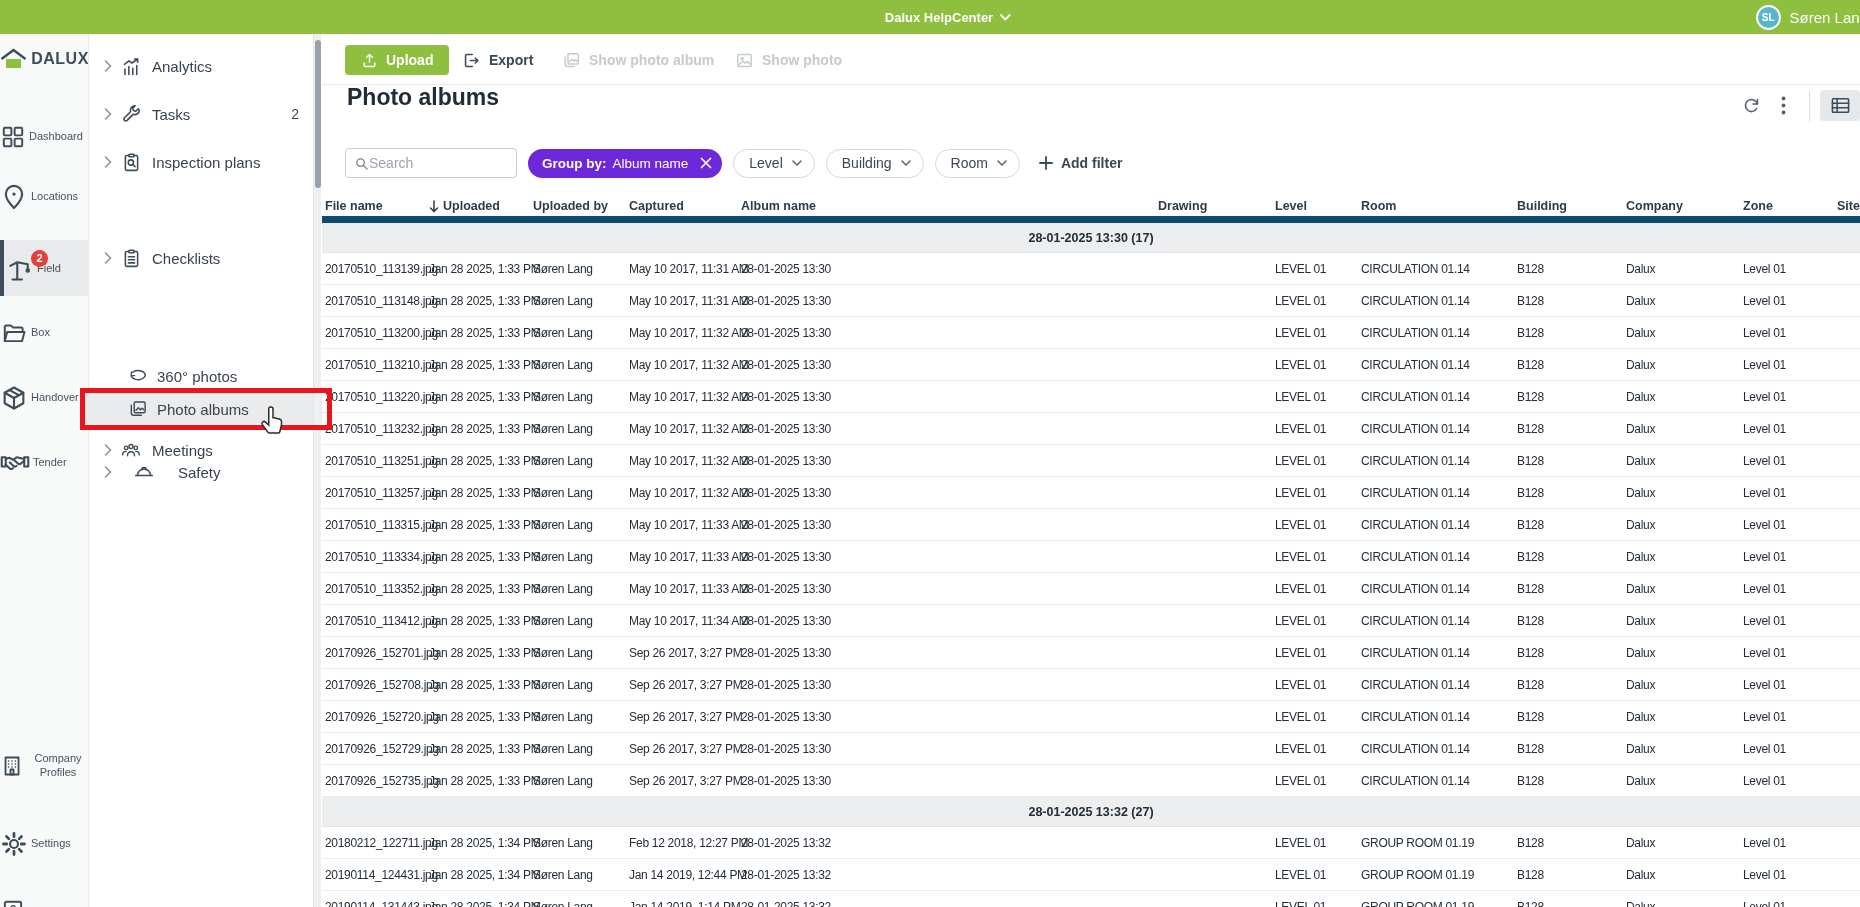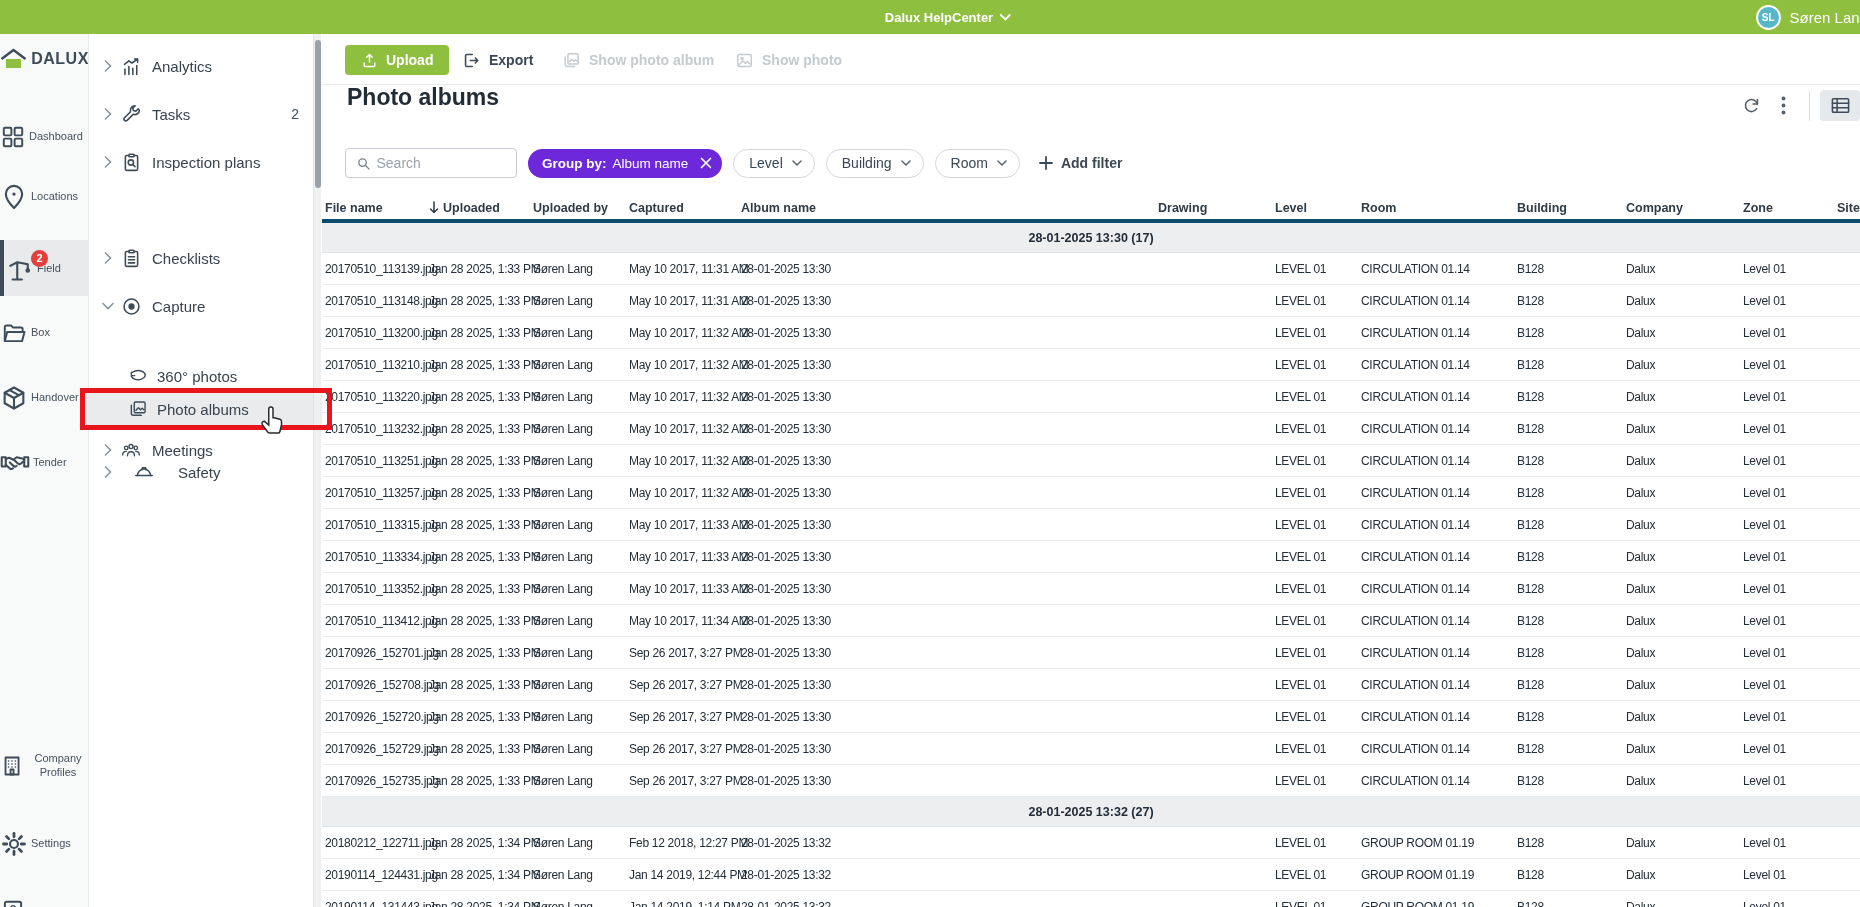--- a/index.html
+++ b/index.html
@@ -52,33 +52,33 @@
   .tool-link.disabled { color:#c4cace; cursor:default; }
   .tool-link.disabled .ico { stroke:#c4cace; }
 
   .page-title { position:absolute; left:25px; top:50px; font-size:23px; font-weight:bold; color:#212c37; }
   .title-actions { position:absolute; right:0; top:56px; display:flex; align-items:center; }
   .iconbtn { width:32px; height:30px; display:flex; align-items:center; justify-content:center; cursor:pointer; }
   .tdivider { width:1px; height:30px; background:#d9dde0; margin:0 10px; }
   .viewbtn { width:40px; height:31px; background:#e6e9eb; border-radius:4px; display:flex; align-items:center; justify-content:center; cursor:pointer; }
 
   .filterbar { position:absolute; left:23px; top:114px; height:30px; display:flex; align-items:center; }
-  .searchbox { width:172px; height:30px; border:1px solid #c6ccd1; border-radius:4px; display:flex; align-items:center; padding:0 8px; gap:6px; background:#fff;justify-content:center; }
+  .searchbox { width:172px; height:30px; border:1px solid #c6ccd1; border-radius:4px; display:flex; align-items:center; padding:0 8px; background:#fff; }
   .searchbox input { border:none; outline:none; font-size:14px; width:130px; color:#333; font-family:"Liberation Sans",sans-serif; }
   .searchbox input::placeholder { color:#9aa3ab; }
   .chip-dark { margin-left:11px; height:29px; background:#6d28d9; border-radius:15px; display:flex; align-items:center;
     padding:0 10px 0 14px; color:#fff; font-size:13.5px; gap:6px; cursor:pointer; }
   .chip-dark b { font-weight:bold; }
   .chip { margin-left:11px; height:29px; background:#fff; border:1px solid #d3d8db; border-radius:15px; display:flex; align-items:center;
     padding:0 12px 0 15px; color:#3a4754; font-size:14px; gap:9px; cursor:pointer; }
   .addfilter { margin-left:19px; display:flex; align-items:center; gap:8px; color:#3a4754; font-size:14px; font-weight:bold; cursor:pointer; }
 
   
   .grid { display:grid; grid-template-columns:104px 104px 96px 112px 417px 117px 86px 156px 109px 117px 94px 1fr; padding-left:3px; }
-  .thead { position:absolute; left:0; top:162px; width:100%; height:27px; align-items:center; border-bottom:4px solid #0c4a6e; }
+  .thead { position:absolute; left:0; top:162px; width:100%; height:27px; align-items:center; border-bottom:7px solid #0c4a6e; }
   .th { font-size:12.5px; font-weight:bold; color:#2e3b48; white-space:nowrap; display:flex; align-items:center; gap:4px; }
   .tbody { position:absolute; left:0; top:189px; width:100%; }
   .group-row { height:30px; background:#eceef0; border-bottom:1px solid #e2e5e7; display:flex; align-items:center; justify-content:center;
     font-size:12.5px; font-weight:bold; color:#222d38; cursor:pointer; }
   .trow { height:32px; align-items:center; border-bottom:1px solid #e9ebed; cursor:pointer; }
   .tcell { font-size:12px; letter-spacing:-0.3px; color:#232e39; white-space:nowrap; overflow:visible; }
 </style>
 </head>
 <body>
 
@@ -242,34 +242,20 @@
     <span class="nico">
       <svg class="ico" width="21" height="21" viewBox="0 0 24 24">
           <path d="M15 4h2.5A1.5 1.5 0 0 1 19 5.5v14a1.5 1.5 0 0 1-1.5 1.5h-11A1.5 1.5 0 0 1 5 19.5v-14A1.5 1.5 0 0 1 6.5 4H9"></path>
           <rect x="9" y="2.5" width="6" height="3" rx="1"></rect>
           <path d="M8.5 10h7M8.5 13.5h7M8.5 17h7"></path>
         </svg>
       </span>
     <span>Checklists</span>
   </div>
 
-  <div class="nav-item" style="top:254px;">
-    <span class="chev">
-      <svg width="12" height="8" viewBox="0 0 12 8">
-          <path d="M1 1.5l5 5 5-5" stroke="#8a949d" stroke-width="1.6" fill="none" stroke-linecap="round"></path>
-        </svg>
-      </span>
-    <span class="nico">
-      <svg class="ico" width="21" height="21" viewBox="0 0 24 24">
-          <circle cx="12" cy="12" r="8.5"></circle>
-          <circle cx="12" cy="12" r="3.6" fill="#3e4b59" stroke="none"></circle>
-        </svg>
-      </span>
-    <span>Capture</span>
-  </div>
 
 
   <div class="sub-item" style="top:326px;">
     <span class="nico">
       <svg class="ico" width="20" height="20" viewBox="0 0 24 24" style="stroke-width:1.7;">
         <path d="M5.5 7.5A8.5 5.5 0 1 1 4 12.5"></path>
           <path d="M4 7.5v4h4"></path>
         </svg>
       </span>
     <span>360° photos</span>

